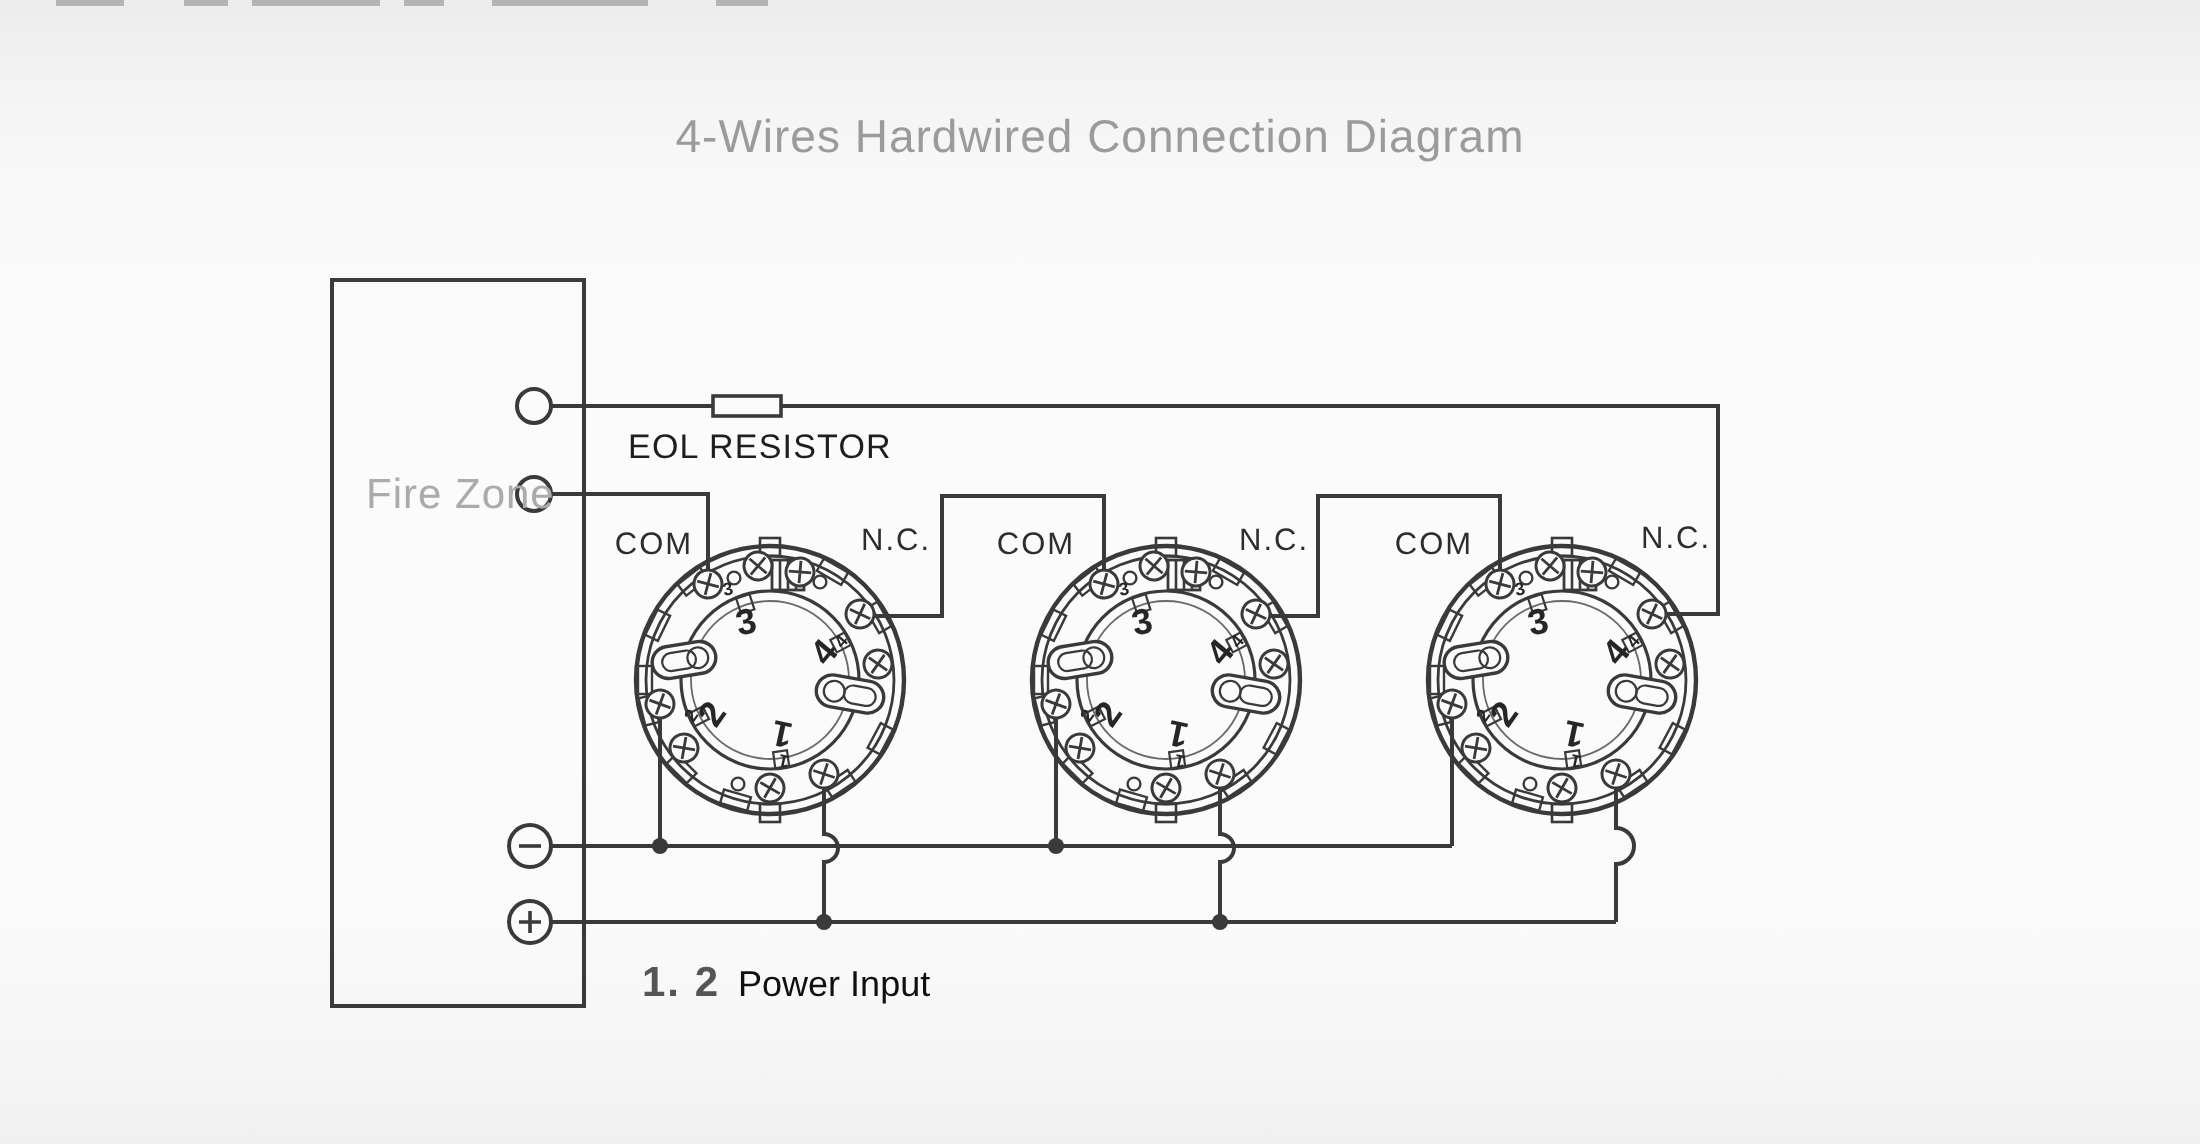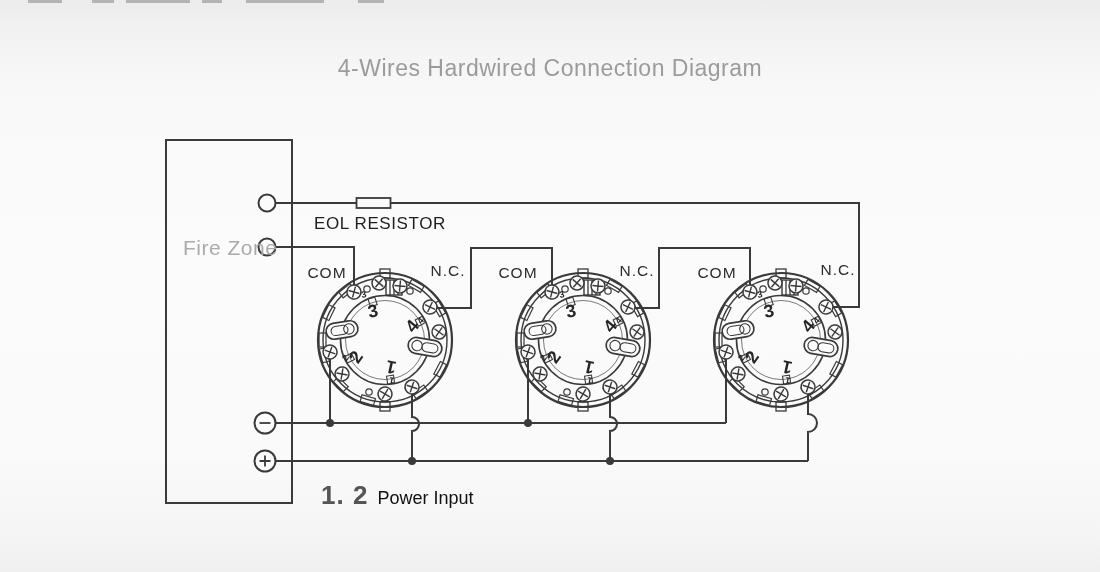--- a/index.html
+++ b/index.html
@@ -20,21 +20,21 @@
   .eol{left:314px;top:214px;font-size:17px;color:#1e1e1e;letter-spacing:.6px;}
   .conn-lbl{
     position:absolute;transform:translate(-50%,-50%);
     font-size:15.5px;color:#2d2d2d;letter-spacing:1px;white-space:nowrap;
   }
   .det-overlay{position:absolute;width:140px;height:140px;}
   .tnum,.tnum-s{position:absolute;color:#262626;font-weight:700;line-height:1;}
   .tnum{font-size:18px;}
   .tnum-s{font-size:9px;}
   .legend-row{position:absolute;top:480px;display:flex;align-items:baseline;gap:9px;white-space:nowrap;}
-  .legend-num{font-size:26px;font-weight:700;color:#555555;letter-spacing:1px;}
+  .legend-num{font-size:21px;font-weight:700;color:#555555;letter-spacing:1px;}
   .legend-text{font-size:18px;color:#101010;}
 </style>
 </head>
 <body>
 
 <div class="stage">
 
   <div>
     <div class="smudge" style="left:28px;width:34px"></div>
     <div class="smudge" style="left:92px;width:22px"></div>

